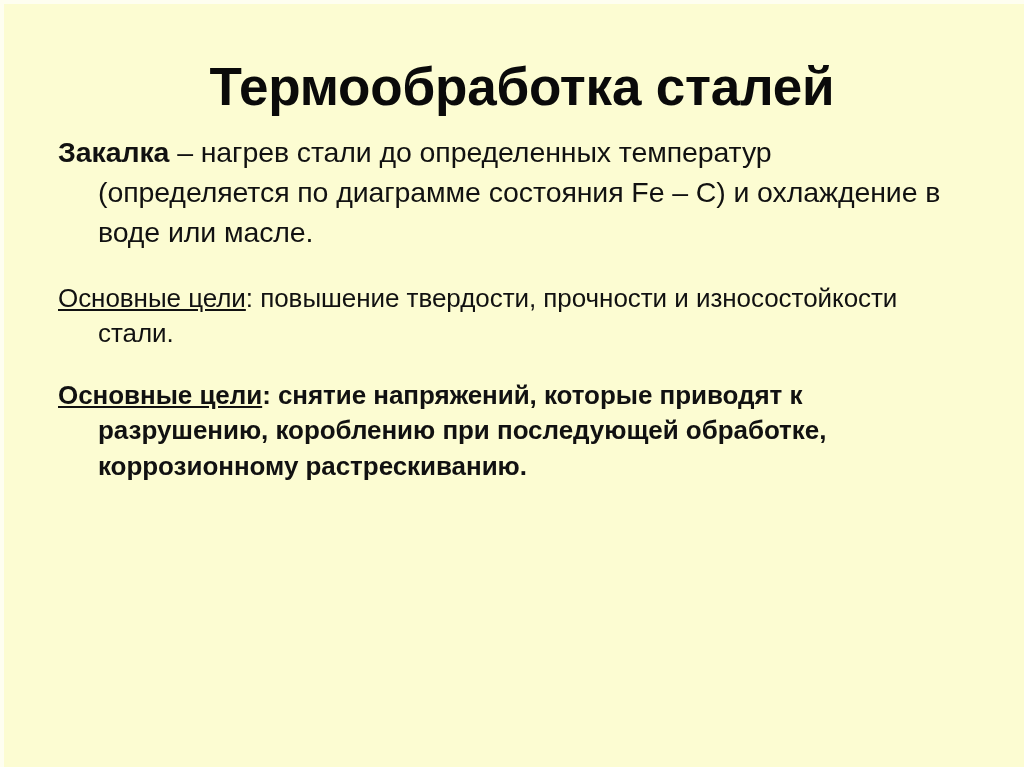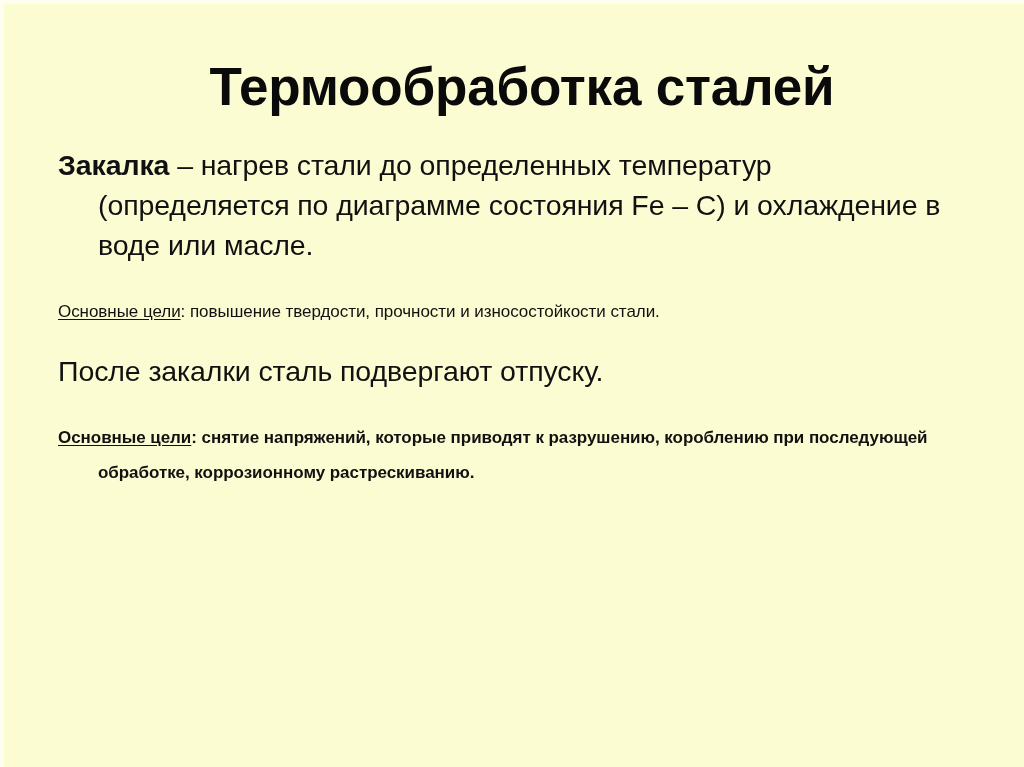--- a/index.html
+++ b/index.html
@@ -47,55 +47,54 @@
     padding-left: 40px;
     text-indent: -40px;
     color: #111111;
   }
   .blk-lg {
     font-size: 28.5px;
     line-height: 40px;
     letter-spacing: -0.1px;
   }
   .blk-sm {
-    font-size: 17px;
+    font-size: 26px;
     line-height: 35.5px;
     letter-spacing: -0.05px;
   }
   .lead {
     font-weight: bold;
   }
   .uline {
     text-decoration: underline;
     text-underline-offset: 2px;
   }
   .sup {
     font-size: 0.62em;
     vertical-align: super;
     line-height: 0;
   }
   
-  #b-zakalka      { margin-top: 16px; }
+  #b-zakalka      { margin-top: 3px; }
   #b-celi-1       { margin-top: 23px; }
   #b-posle        { margin-top: 22px; }
   #b-otpusk       { margin-top: 60px; }
   #b-celi-2       { margin-top: 26px; font-weight: bold; }
 </style>
 </head>
 <body>
 
 <div id="slide">
 
   <h1 id="slide-title">Термообработка сталей</h1>
 
   <div id="body-area">
 
     <p class="blk blk-lg" id="b-zakalka"><span class="lead">Закалка</span><span> – нагрев стали  до определенных температур (определяется по  диаграмме состояния Fe – C) и охлаждение в воде или масле.</span></p>
 
     <p class="blk blk-sm" id="b-celi-1"><span class="uline">Основные цели</span><span>:  повышение твердости, прочности и износостойкости стали.</span></p>
 
-    <p class="blk blk-lg" id="b-posle"><span>После закалки сталь подвергают отпуску.</span></p>
 
 
     <p class="blk blk-sm" id="b-celi-2"><span class="uline">Основные цели</span><span>: снятие напряжений, которые приводят к разрушению, короблению при последующей обработке, коррозионному растрескиванию.</span></p>
 
   </div>
 </div>
 
 </body></html>

